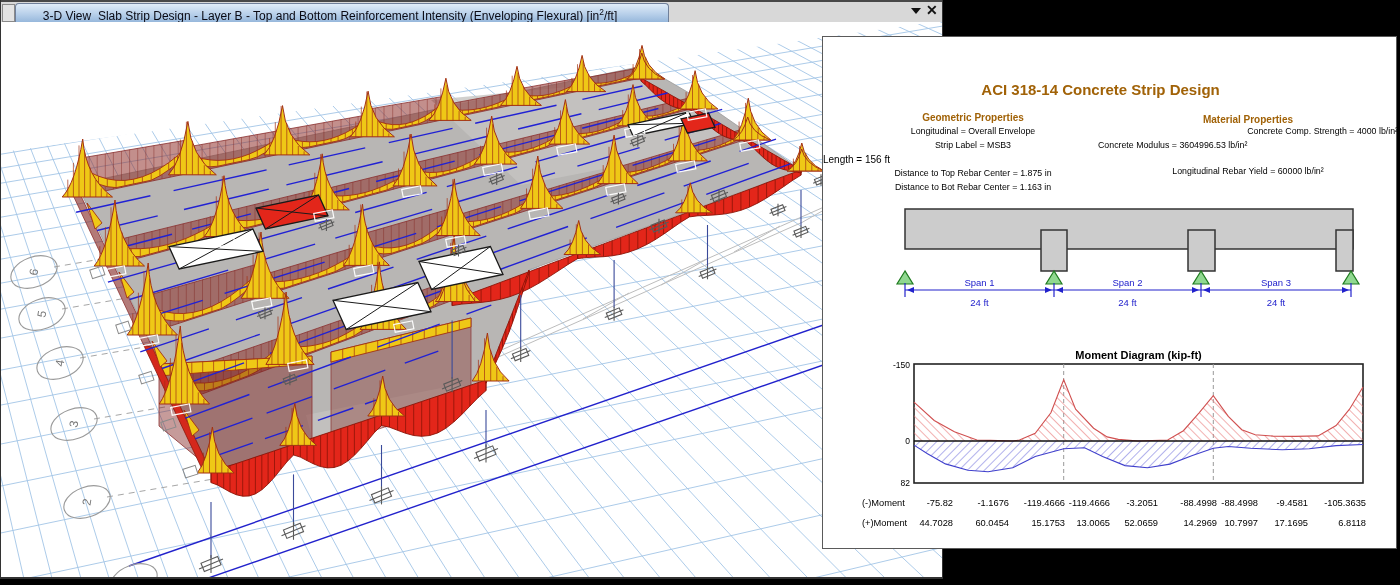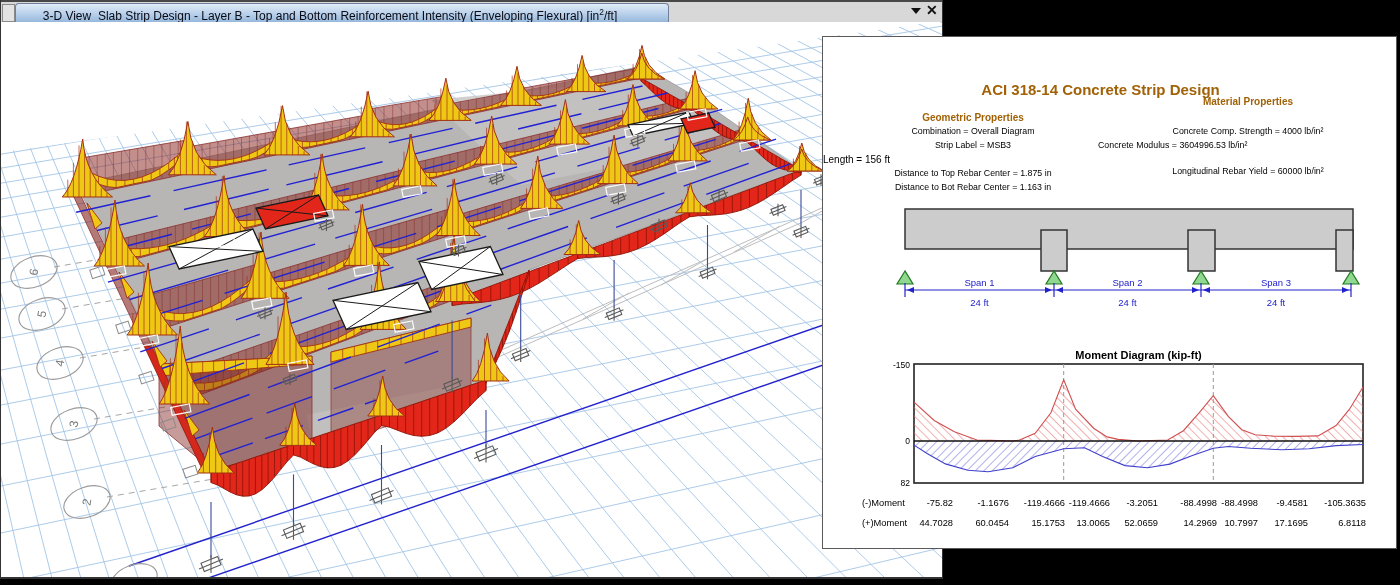--- a/index.html
+++ b/index.html
@@ -1416,27 +1416,27 @@
           <rect x="283.0" y="376.4" width="11.9" height="5.9" transform="rotate(-22 288.9 379.4)"></rect>
           <line x1="281.0" y1="382.7" x2="296.8" y2="376.1"></line>
           <line x1="288.9" y1="373.4" x2="288.9" y2="385.3"></line>
         </g>
 </g>
     </svg>
 </div>
 <div id="panel">
 <div class="hd" style="left:0;width:555px;top:44px;text-align:center;font-size:15px">ACI 318-14 Concrete Strip Design</div>
 <div class="hd" style="left:60px;top:75px;width:180px;text-align:center;font-size:10px">Geometric Properties</div>
-<div class="ln" style="left:0px;top:89px;width:300px;text-align:center;font-size:8.8px">Combination = Overall Diagram</div>
+<div class="ln" style="left:0px;top:89px;width:300px;text-align:center;font-size:8.8px">Longitudinal = Overall Envelope</div>
 <div class="ln" style="left:0px;top:103px;width:300px;text-align:center;font-size:8.8px">Strip Label = MSB3</div>
 <div class="ln" style="left:0px;top:117px;width:300px;font-size:10px">Length = 156 ft</div>
 <div class="ln" style="left:0px;top:131px;width:300px;text-align:center;font-size:8.8px">Distance to Top Rebar Center = 1.875 in</div>
 <div class="ln" style="left:0px;top:145px;width:300px;text-align:center;font-size:8.8px">Distance to Bot Rebar Center = 1.163 in</div>
-<div class="hd" style="left:335px;top:59px;width:180px;text-align:center;font-size:10px">Material Properties</div>
-<div class="ln" style="left:275px;top:89px;width:300px;text-align:center;font-size:8.8px">Concrete Comp. Strength = 4000 lb/in²</div>
+<div class="hd" style="left:335px;top:77px;width:180px;text-align:center;font-size:10px">Material Properties</div>
+<div class="ln" style="left:275px;top:89px;width:300px;text-align:right;font-size:8.8px">Concrete Comp. Strength = 4000 lb/in²</div>
 <div class="ln" style="left:275px;top:103px;width:300px;font-size:8.8px">Concrete Modulus = 3604996.53 lb/in²</div>
 <div class="ln" style="left:275px;top:129px;width:300px;text-align:center;font-size:8.8px">Longitudinal Rebar Yield = 60000 lb/in²</div>
 <svg width="573" height="511" viewBox="0 0 573 511" style="position:absolute;left:0;top:0">
 <rect x="82" y="172" width="448" height="40" fill="#ccc" stroke="#333" stroke-width="1.5"></rect>
       <rect x="218" y="193" width="26" height="41" fill="#ccc" stroke="#333" stroke-width="1.5"></rect>
       <rect x="365" y="193" width="27" height="41" fill="#ccc" stroke="#333" stroke-width="1.5"></rect>
       <rect x="513" y="193" width="17" height="41" fill="#ccc" stroke="#333" stroke-width="1.5"></rect>
       <polygon points="82,234 74,247 90,247" fill="#90d890" stroke="#1e7a1e" stroke-width="1.2"></polygon>
       <polygon points="231,234 223,247 239,247" fill="#90d890" stroke="#1e7a1e" stroke-width="1.2"></polygon>
       <polygon points="378,234 370,247 386,247" fill="#90d890" stroke="#1e7a1e" stroke-width="1.2"></polygon>

